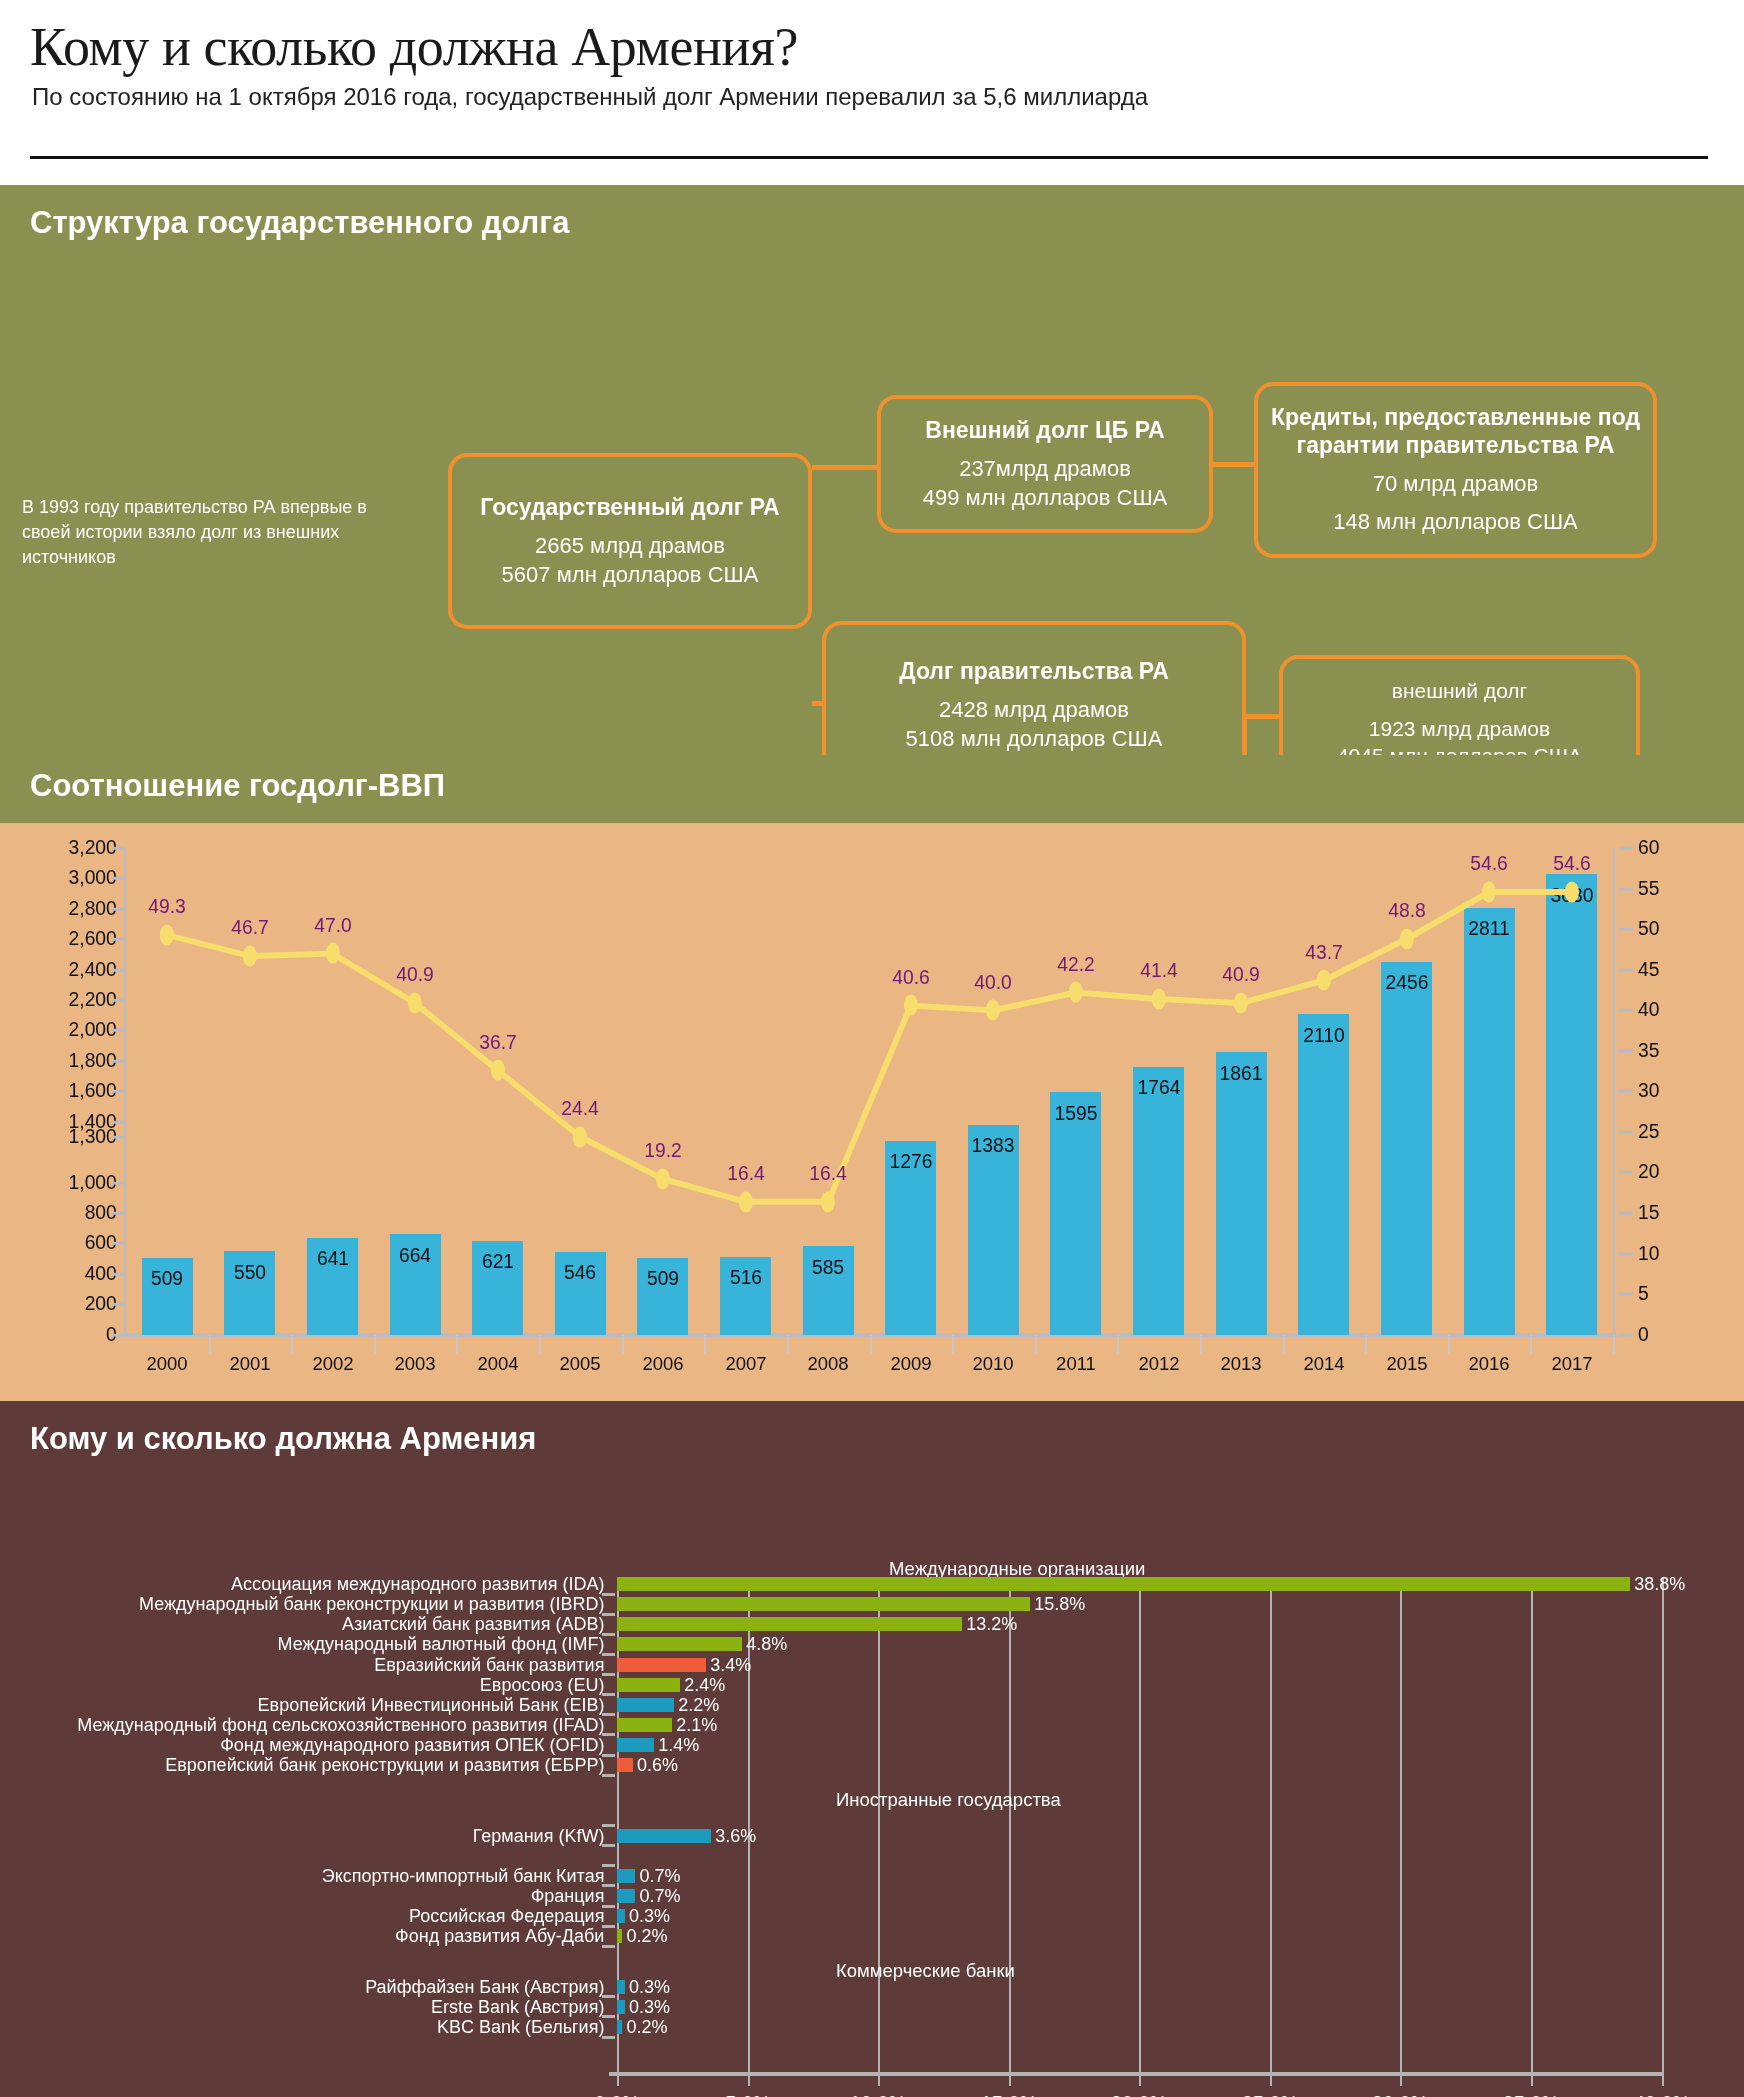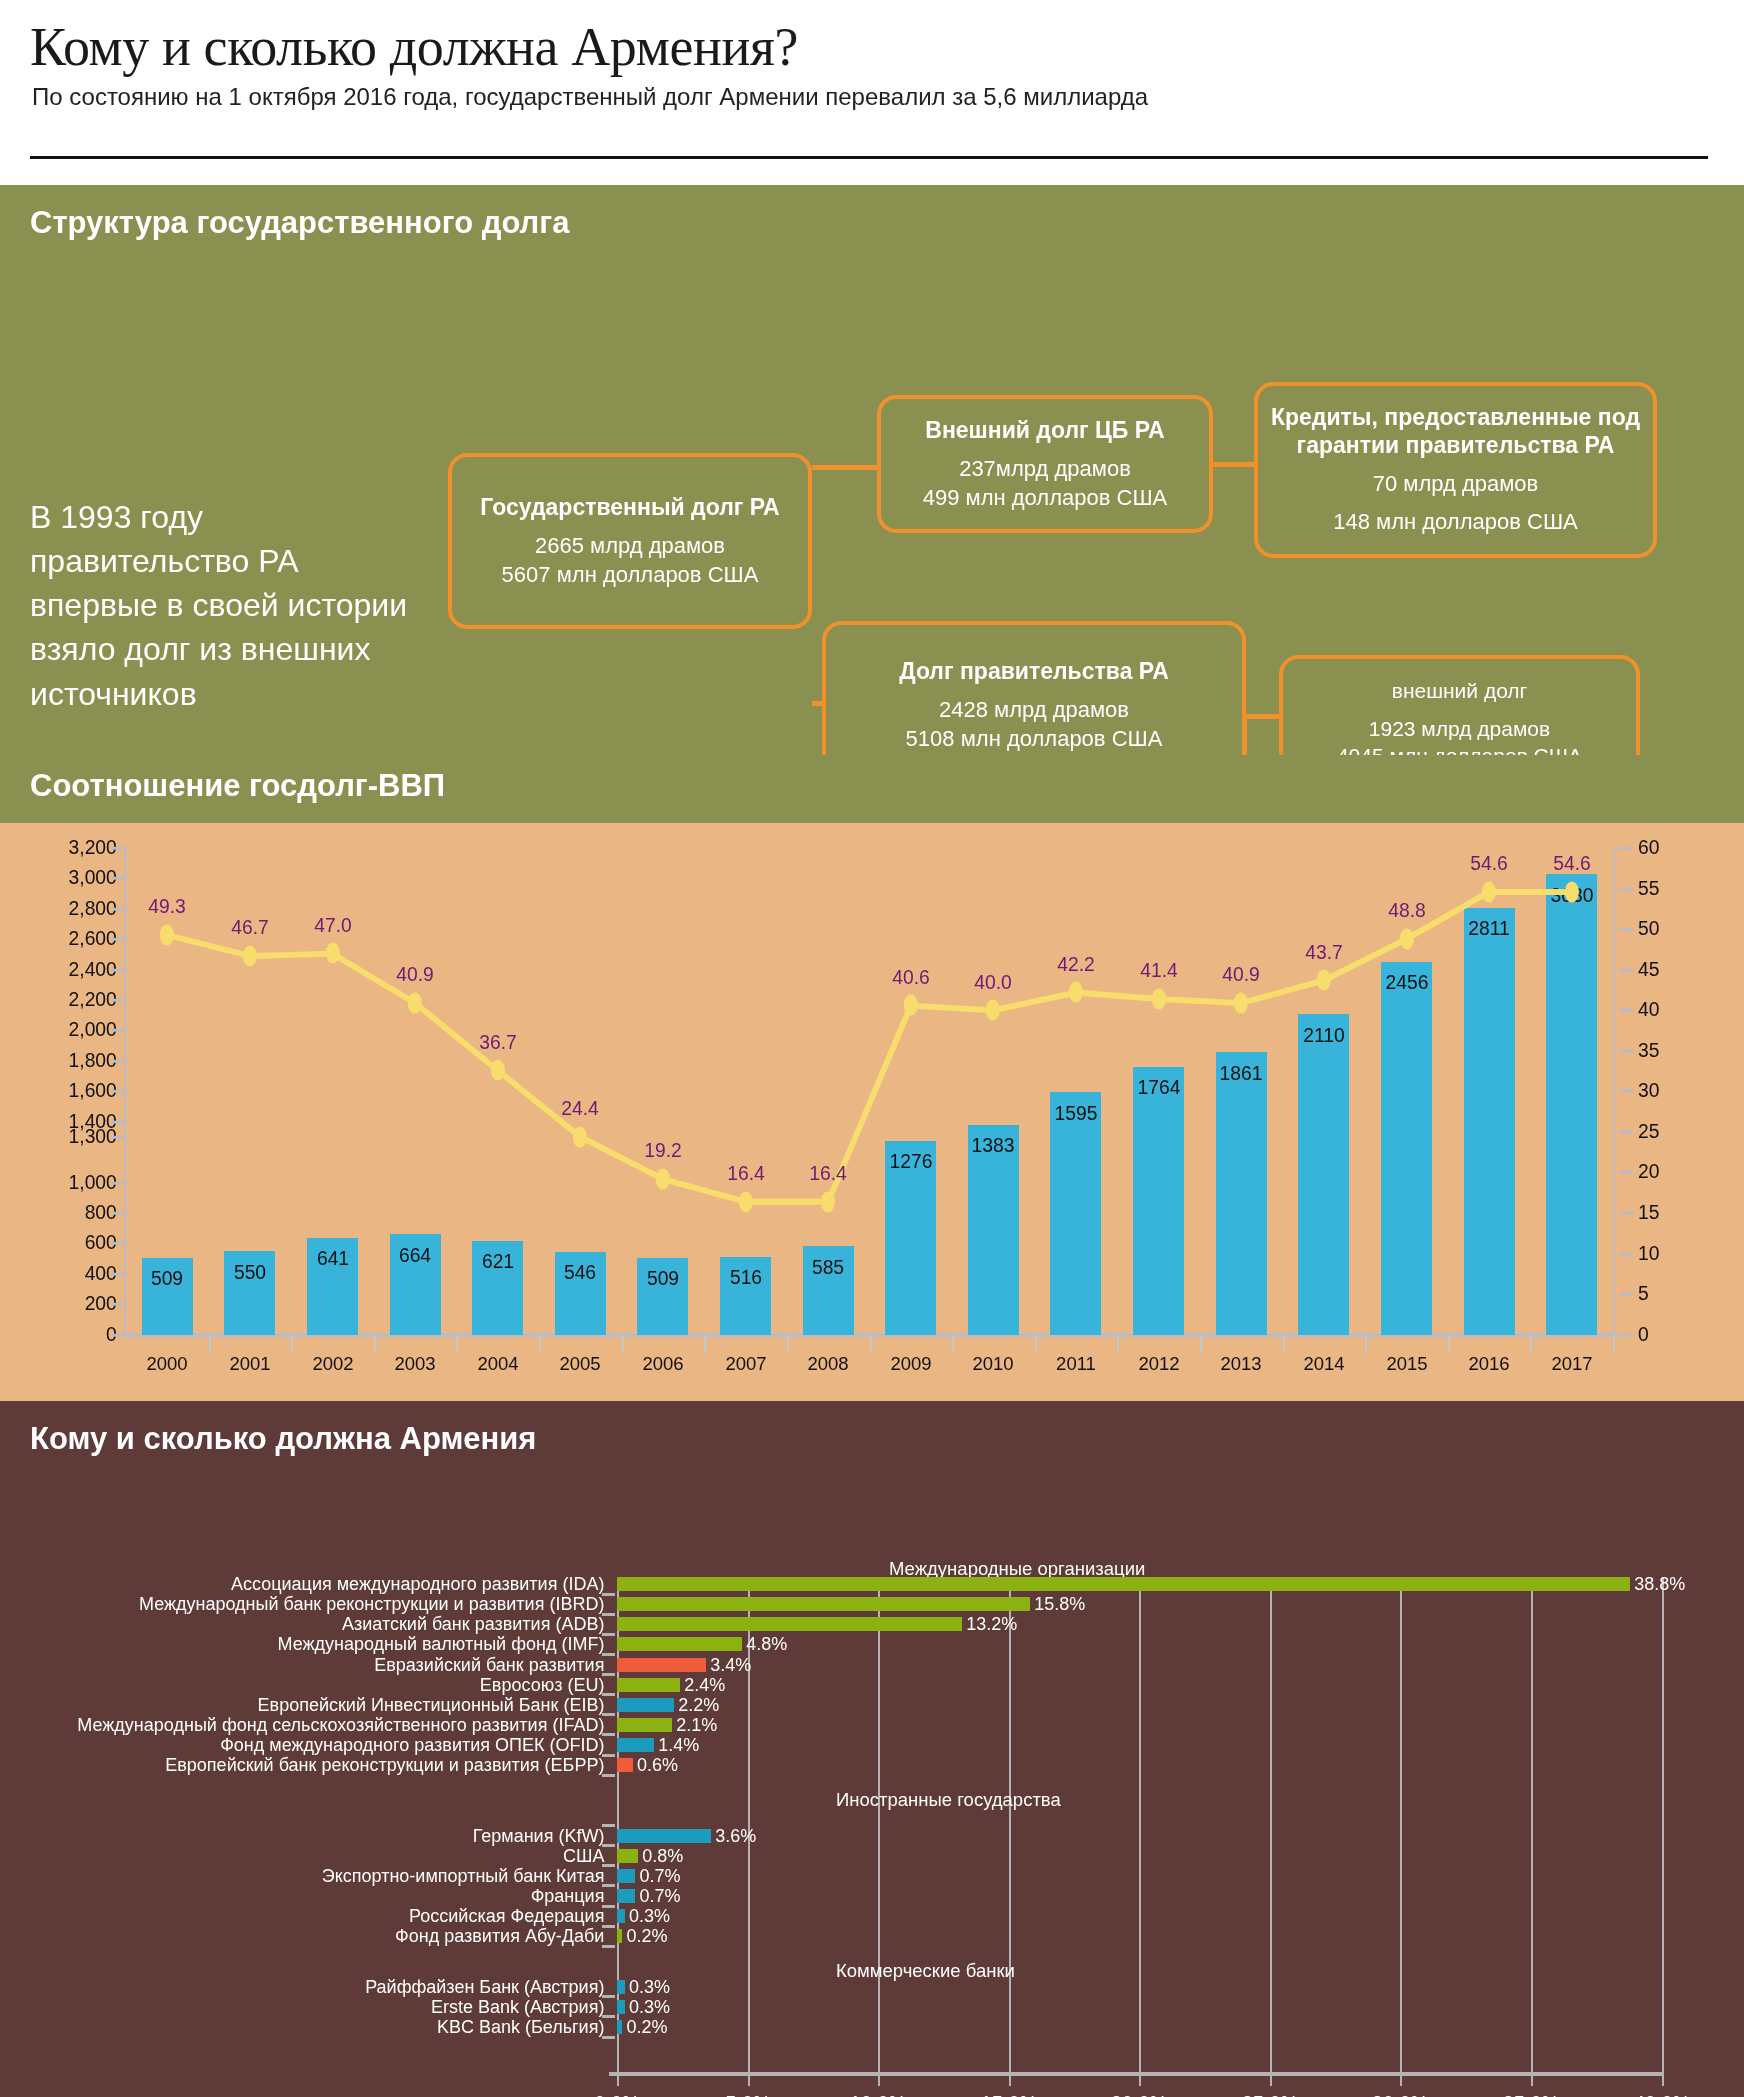--- a/index.html
+++ b/index.html
@@ -15,21 +15,21 @@
   
   .header{position:absolute;left:0;top:0;width:1745px;height:185px;background:#ffffff;}
   .header .title{position:absolute;left:30px;top:16px;font-size:54px;font-weight:400;color:#1a1a1a;
      font-family:"Liberation Serif", serif;letter-spacing:-0.4px;white-space:nowrap;}
   .header .subtitle{position:absolute;left:32px;top:83px;font-size:24px;color:#222;white-space:nowrap;}
   .header .rule{position:absolute;left:30px;top:156px;width:1678px;height:2.9px;background:#111;}
 
   
   .sec-structure{position:absolute;left:0;top:185px;width:1745px;height:571px;background:#8a9150;}
   .sec-structure .sec-title{position:absolute;left:30px;top:20px;font-size:31px;font-weight:bold;color:#fff;white-space:nowrap;}
-  .intro{position:absolute;left:30px;top:310px;width:378px;font-size:32px;line-height:1.38;color:#fff;}
+  .intro{position:absolute;left:22px;top:310px;width:378px;font-size:18px;line-height:1.38;color:#fff;}
 
   .node{position:absolute;border:4.6px solid #f0912d;border-radius:19.3px;box-sizing:border-box;
         color:#fff;text-align:center;display:flex;flex-direction:column;justify-content:center;align-items:center;padding:11px 11px;}
   .node .nt{font-size:23px;font-weight:bold;line-height:1.22;margin-bottom:11px;}
   .node .nv{font-size:22px;line-height:1.3;}
   .node.small .nt{font-size:21px;font-weight:normal;}
   .node.small .nv{font-size:21px;}
 
   .n-state {left:448px; top:268px;  width:364px; height:176px;}
   .n-cb    {left:877px; top:210px;  width:336px; height:138px;}
@@ -411,25 +411,20 @@
         </div>
         <div class="cred-tick" style="top: 197px;"></div>
         <div class="cred-group" style="top: 212px; left: 219px;">Иностранные государства</div>
         <div class="cred-tick" style="top: 247px;"></div>
         <div class="cred-row" style="top: 252px; width: 1045px;">
           <div class="cred-bar" style="width: 94px; background: rgb(27, 155, 189);"></div>
           <div class="cred-label">Германия (KfW)</div>
           <div class="cred-val" style="left: 94px;">3.6%</div>
         </div>
         <div class="cred-tick" style="top: 267px;"></div>
-        <div class="cred-row" style="top: 272px; width: 1045px;">
-          <div class="cred-bar" style="width: 21px; background: rgb(140, 178, 17);"></div>
-          <div class="cred-label">США</div>
-          <div class="cred-val" style="left: 21px;">0.8%</div>
-        </div>
         <div class="cred-tick" style="top: 287px;"></div>
         <div class="cred-row" style="top: 292px; width: 1045px;">
           <div class="cred-bar" style="width: 18.3px; background: rgb(27, 155, 189);"></div>
           <div class="cred-label">Экспортно-импортный банк Китая</div>
           <div class="cred-val" style="left: 18.3px;">0.7%</div>
         </div>
         <div class="cred-tick" style="top: 307px;"></div>
         <div class="cred-row" style="top: 312px; width: 1045px;">
           <div class="cred-bar" style="width: 18.3px; background: rgb(27, 155, 189);"></div>
           <div class="cred-label">Франция</div>

